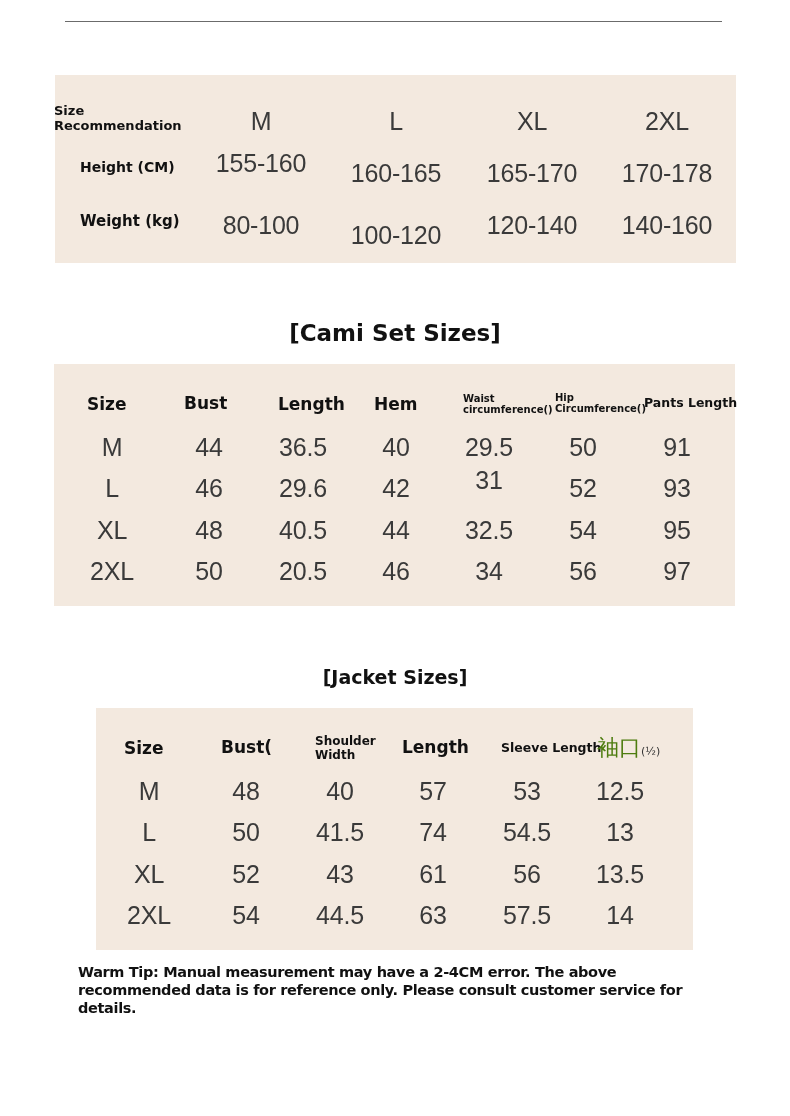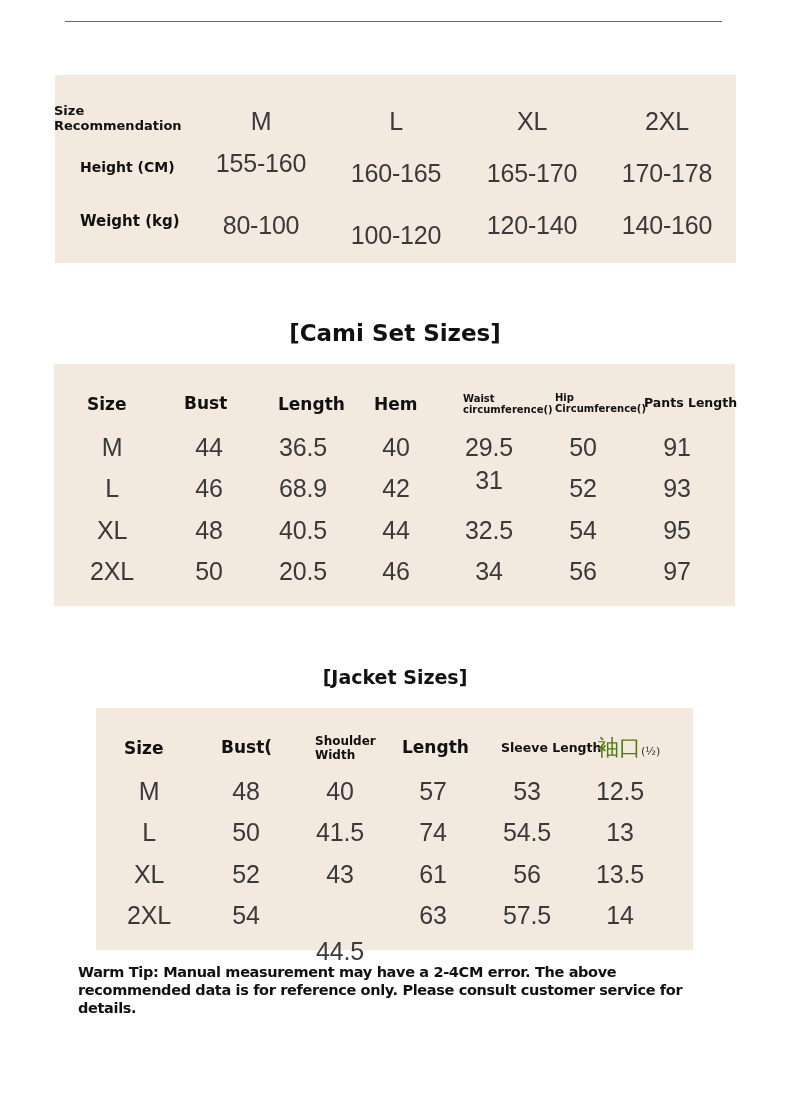--- a/index.html
+++ b/index.html
@@ -89,21 +89,21 @@
     <div class="cell val" style="left:155px; top:83px;">44</div>
     <div class="cell val" style="left:249px; top:83px;">36.5</div>
     <div class="cell val" style="left:342px; top:83px;">40</div>
     <div class="cell val" style="left:435px; top:83px;">29.5</div>
     <div class="cell val" style="left:529px; top:83px;">50</div>
     <div class="cell val" style="left:623px; top:83px;">91</div>
   </div>
   <div>
     <div class="cell val" style="left:58px; top:124px;">L</div>
     <div class="cell val" style="left:155px; top:124px;">46</div>
-    <div class="cell val" style="left:249px; top:124px;">68.9</div>
+    <div class="cell val" style="left:249px; top:124px;">29.6</div>
     <div class="cell val" style="left:342px; top:124px;">42</div>
     <div class="cell val" style="left:435px; top:116px;">31</div>
     <div class="cell val" style="left:529px; top:124px;">52</div>
     <div class="cell val" style="left:623px; top:124px;">93</div>
   </div>
   <div>
     <div class="cell val" style="left:58px; top:166px;">XL</div>
     <div class="cell val" style="left:155px; top:166px;">48</div>
     <div class="cell val" style="left:249px; top:166px;">40.5</div>
     <div class="cell val" style="left:342px; top:166px;">44</div>
@@ -157,20 +157,20 @@
     <div class="cell val" style="left:53px; top:166px;">XL</div>
     <div class="cell val" style="left:150px; top:166px;">52</div>
     <div class="cell val" style="left:244px; top:166px;">43</div>
     <div class="cell val" style="left:337px; top:166px;">61</div>
     <div class="cell val" style="left:431px; top:166px;">56</div>
     <div class="cell val" style="left:524px; top:166px;">13.5</div>
   </div>
   <div>
     <div class="cell val" style="left:53px; top:207px;">2XL</div>
     <div class="cell val" style="left:150px; top:207px;">54</div>
-    <div class="cell val" style="left:244px; top:207px;margin-top:36px;">44.5</div>
+    <div class="cell val" style="left:244px; top:207px;">44.5</div>
     <div class="cell val" style="left:337px; top:207px;">63</div>
     <div class="cell val" style="left:431px; top:207px;">57.5</div>
     <div class="cell val" style="left:524px; top:207px;">14</div>
   </div>
 </div>
 
 <div class="tip">Warm Tip: Manual measurement may have a 2-4CM error. The above recommended data is for reference only. Please consult customer service for details.</div>
 
 </body></html>

